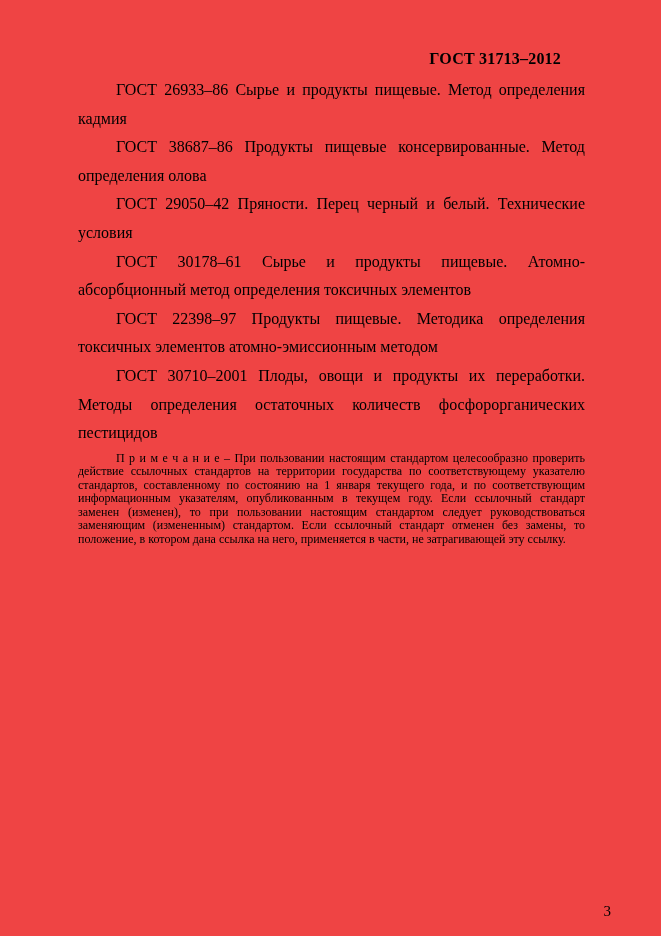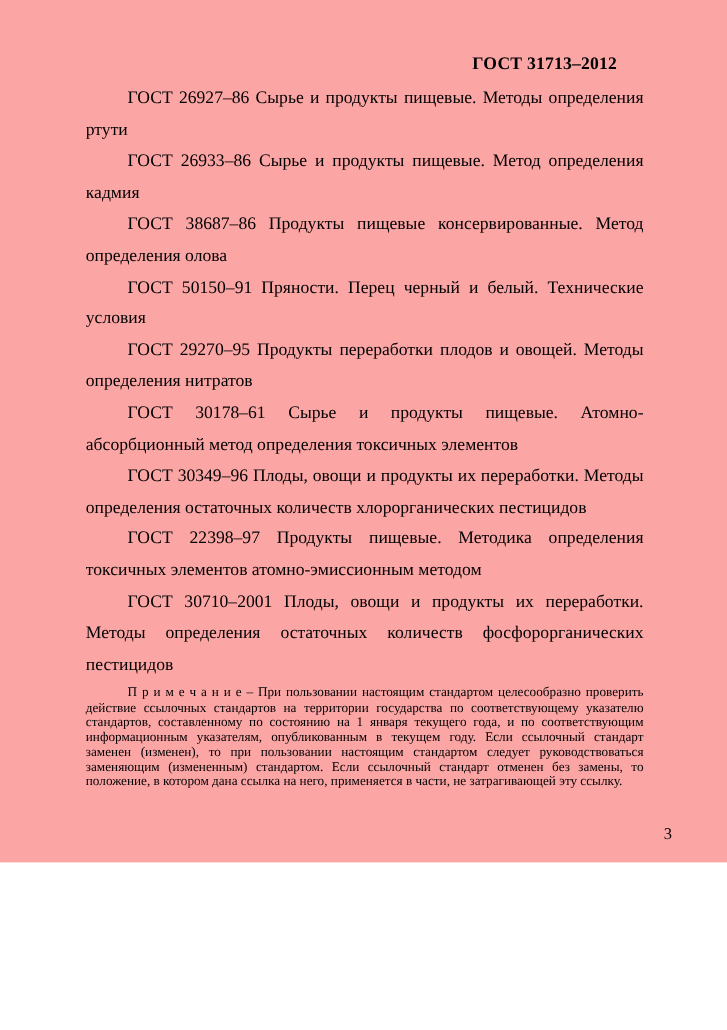--- a/index.html
+++ b/index.html
@@ -7,22 +7,22 @@
   body {
     width: 661px;
     height: 936px;
     font-family: "Liberation Serif", serif;
     color: #000000;
     overflow: hidden;
   }
   .page {
     position: relative;
     width: 661px;
-    height: 784px;
-    background: #fca5a5;
+    height: 936px;
+    background: #ef4444;
     padding: 50px 76px 0 78px;
   }
   .doc-header {
     text-align: right;
     font-weight: bold;
     font-size: 16px;
     padding-right: 24px;
     margin-bottom: 8px;
     letter-spacing: 0.2px;
   }
@@ -49,27 +49,24 @@
   }
 </style>
 </head>
 <body>
 
 <div class="page">
 
   <div class="doc-header">ГОСТ 31713–2012</div>
 
   <div class="refs">
-      <p>ГОСТ 26927–86 Сырье и продукты пищевые. Методы определения ртути</p>
       <p>ГОСТ 26933–86 Сырье и продукты пищевые. Метод определения кадмия</p>
       <p>ГОСТ 38687–86 Продукты пищевые консервированные. Метод определения олова</p>
-      <p>ГОСТ 50150–91 Пряности. Перец черный и белый. Технические условия</p>
-      <p>ГОСТ 29270–95 Продукты переработки плодов и овощей. Методы определения нитратов</p>
+      <p>ГОСТ 29050–42 Пряности. Перец черный и белый. Технические условия</p>
       <p>ГОСТ 30178–61 Сырье и продукты пищевые. Атомно-абсорбционный метод определения токсичных элементов</p>
-      <p>ГОСТ 30349–96 Плоды, овощи и продукты их переработки. Методы определения остаточных количеств хлорорганических пестицидов</p>
       <p>ГОСТ 22398–97 Продукты пищевые. Методика определения токсичных элементов атомно-эмиссионным методом</p>
       <p>ГОСТ 30710–2001 Плоды, овощи и продукты их переработки. Методы определения остаточных количеств фосфорорганических пестицидов</p>
     </div>
 
   <p class="note">П р и м е ч а н и е – При пользовании настоящим стандартом целесообразно проверить действие ссылочных стандартов на территории государства по соответствующему указателю стандартов, составленному по состоянию на 1 января текущего года, и по соответствующим информационным указателям, опубликованным в текущем году. Если ссылочный стандарт заменен (изменен), то при пользовании настоящим стандартом следует руководствоваться заменяющим (измененным) стандартом. Если ссылочный стандарт отменен без замены, то положение, в котором дана ссылка на него, применяется в части, не затрагивающей эту ссылку.</p>
 
   <div class="page-number">3</div>
 
 </div>
 

